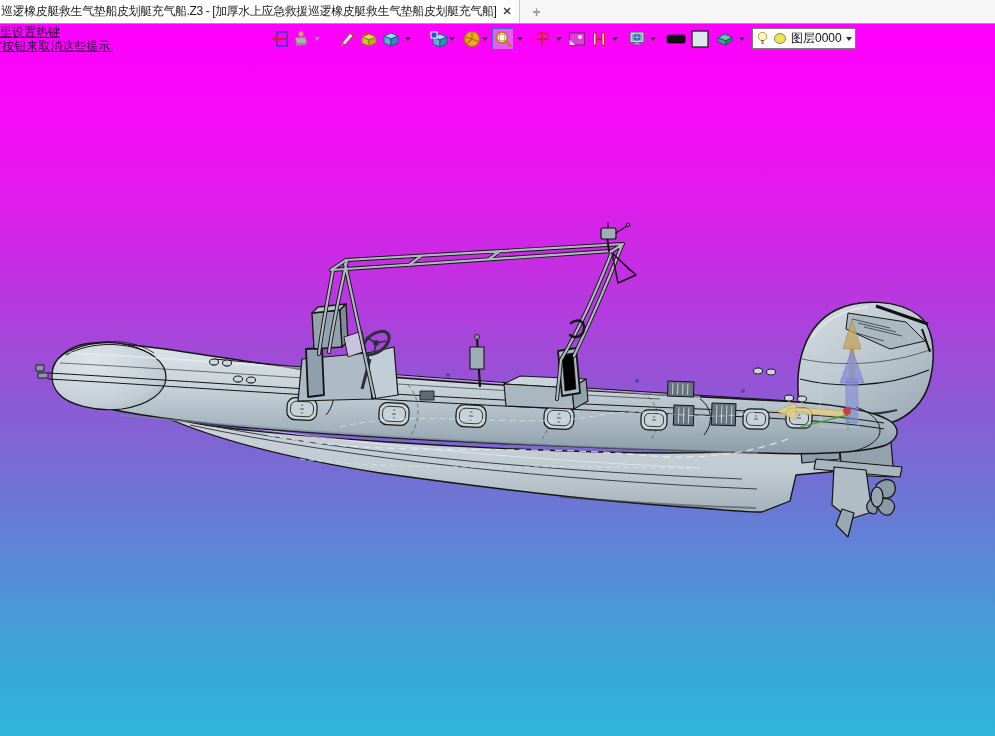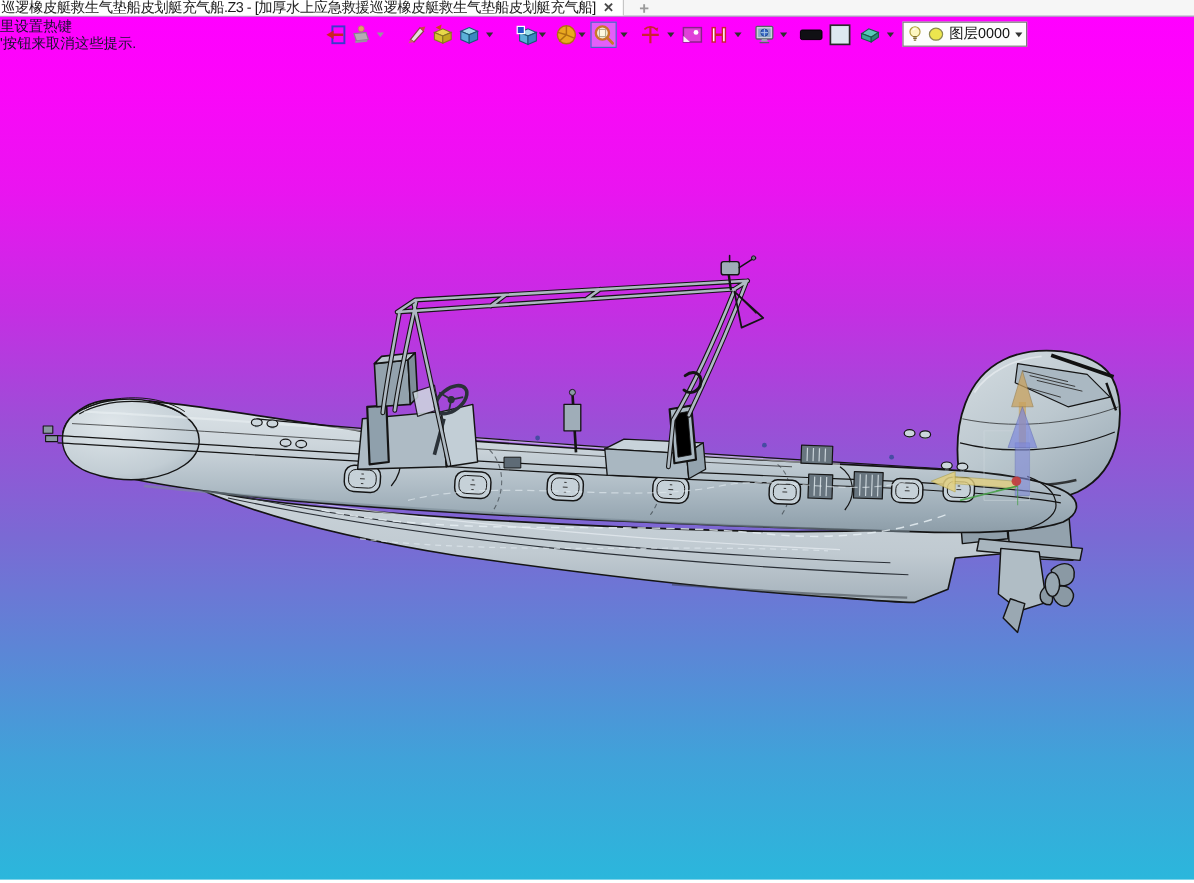--- a/index.html
+++ b/index.html
@@ -3,39 +3,39 @@
 <meta charset="utf-8">
 <style>
   html,body{margin:0;padding:0;}
   body{
     width:995px;height:736px;overflow:hidden;
     font-family:"Liberation Sans",sans-serif;
     background:#fff;position:relative;
   }
   
   .tabbar{
-    height:14px;background:#f6f6f6;display:flex;align-items:stretch;
+    height:24px;background:#f6f6f6;display:flex;align-items:stretch;
     border-bottom:1px solid #9a9ab4;box-sizing:border-box;
   }
   .tab{
     background:#ffffff;display:flex;align-items:center;
     padding:0 7px 0 1px;border-right:1px solid #c6c6c6;
   }
   .tab-title{font-size:12px;color:#1c1c1c;white-space:nowrap;letter-spacing:-0.4px;}
   .tab-close{margin-left:6px;color:#4a4a4a;font-size:11px;font-weight:bold;cursor:default;}
   .tab-plus{width:34px;display:flex;align-items:center;justify-content:center;
     color:#9a9a9a;font-size:14px;font-weight:bold;}
   
   .viewport{
     position:relative;width:995px;height:719px;overflow:hidden;
     background:linear-gradient(180deg,
       #ff00ff 0%,#fb06f9 8%,#ea14f0 20%,#c52ee3 34%,
       #9c4ed7 47%,#7b69d4 60%,#5d85d6 73%,#40a2d9 86%,#2bb7dc 100%);
   }
-  .hints{position:absolute;top:2px;left:0;font-size:12px;line-height:13.5px;color:#14142a;}
+  .hints{position:absolute;top:2px;left:0;font-size:12px;line-height:13.5px;color:#14142a;text-decoration:underline;}
   .boat-svg{position:absolute;left:0;top:0;width:995px;height:719px;pointer-events:none;}
   
   .ti{position:absolute;top:5px;width:20px;height:20px;display:block;}
   .ti svg{display:block;}
   .ti.sel{top:4px;width:22px;height:22px;border:1px solid #4a63c8;
     background:rgba(195,208,245,.45);box-sizing:border-box;padding:0px;}
   .caret{position:absolute;top:13px;width:0;height:0;
     border-left:3px solid transparent;border-right:3px solid transparent;
     border-top:4px solid #303030;}
   .caret.dis{border-top-color:#9a8fa0;}

